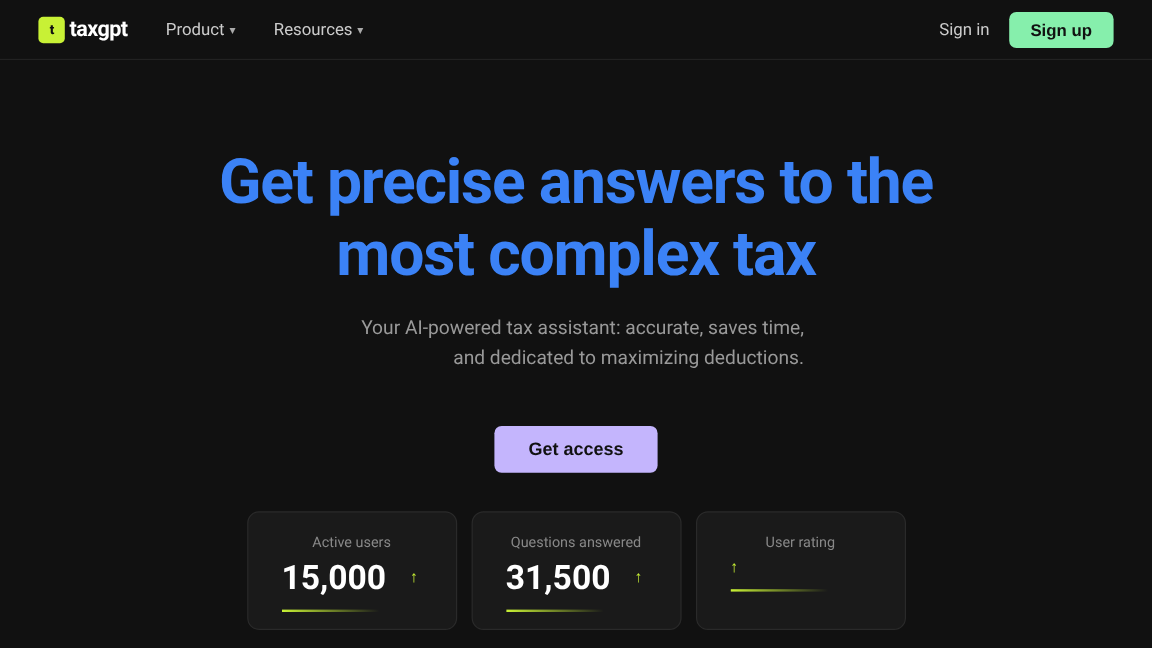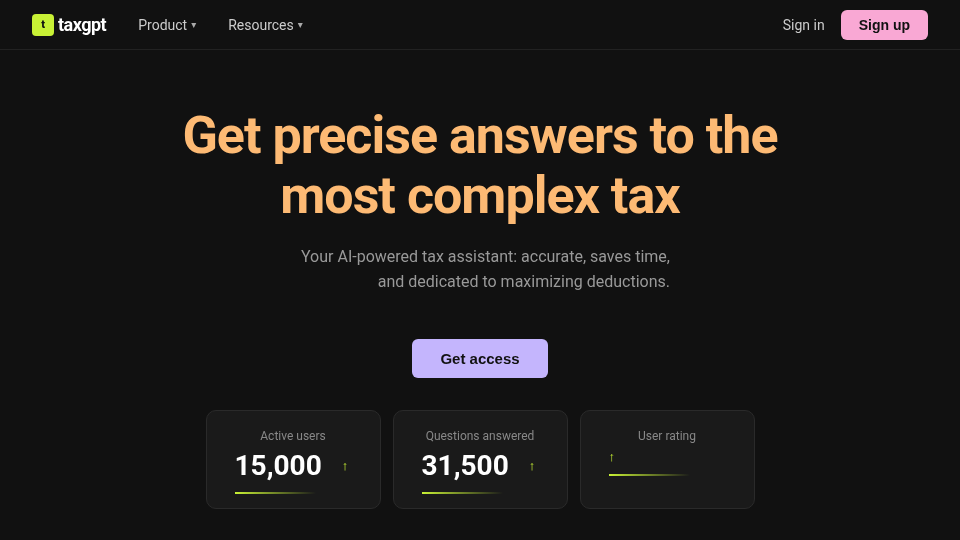--- a/index.html
+++ b/index.html
@@ -36,42 +36,42 @@
       font-size: 11px; font-weight: 900;
     }
     .nav-link {
       display: flex; align-items: center; gap: 4px;
       color: #cccccc; font-size: 14px; cursor: pointer;
     }
     .chevron { font-size: 10px; color: #aaa; }
     .nav-right { display: flex; align-items: center; gap: 16px; }
     .sign-in { color: #cccccc; font-size: 14px; cursor: pointer; }
     .sign-up-btn {
-      background: #f9a8d4;
+      background: #86efac;
       color: #111111;
       border: none;
       border-radius: 6px;
       padding: 7px 18px;
       font-size: 14px;
       font-weight: 600;
       cursor: pointer;
     }
 
     
     .hero {
       text-align: center;
       padding: 56px 40px 40px;
     }
     .hero h1 {
       font-size: 52px;
       font-weight: 700;
       line-height: 1.15;
-      color: #fdba74;
+      color: #3b82f6;
       max-width: 700px;
-      margin: 0 auto 18px;
+      margin: 16px auto 18px;
       letter-spacing: -1px;
     }
     .hero p {
       color: #999999;
       font-size: 16px;
       line-height: 1.6;
       max-width: 380px;
       margin: 0 auto 44px;
       text-align: right;
     }

